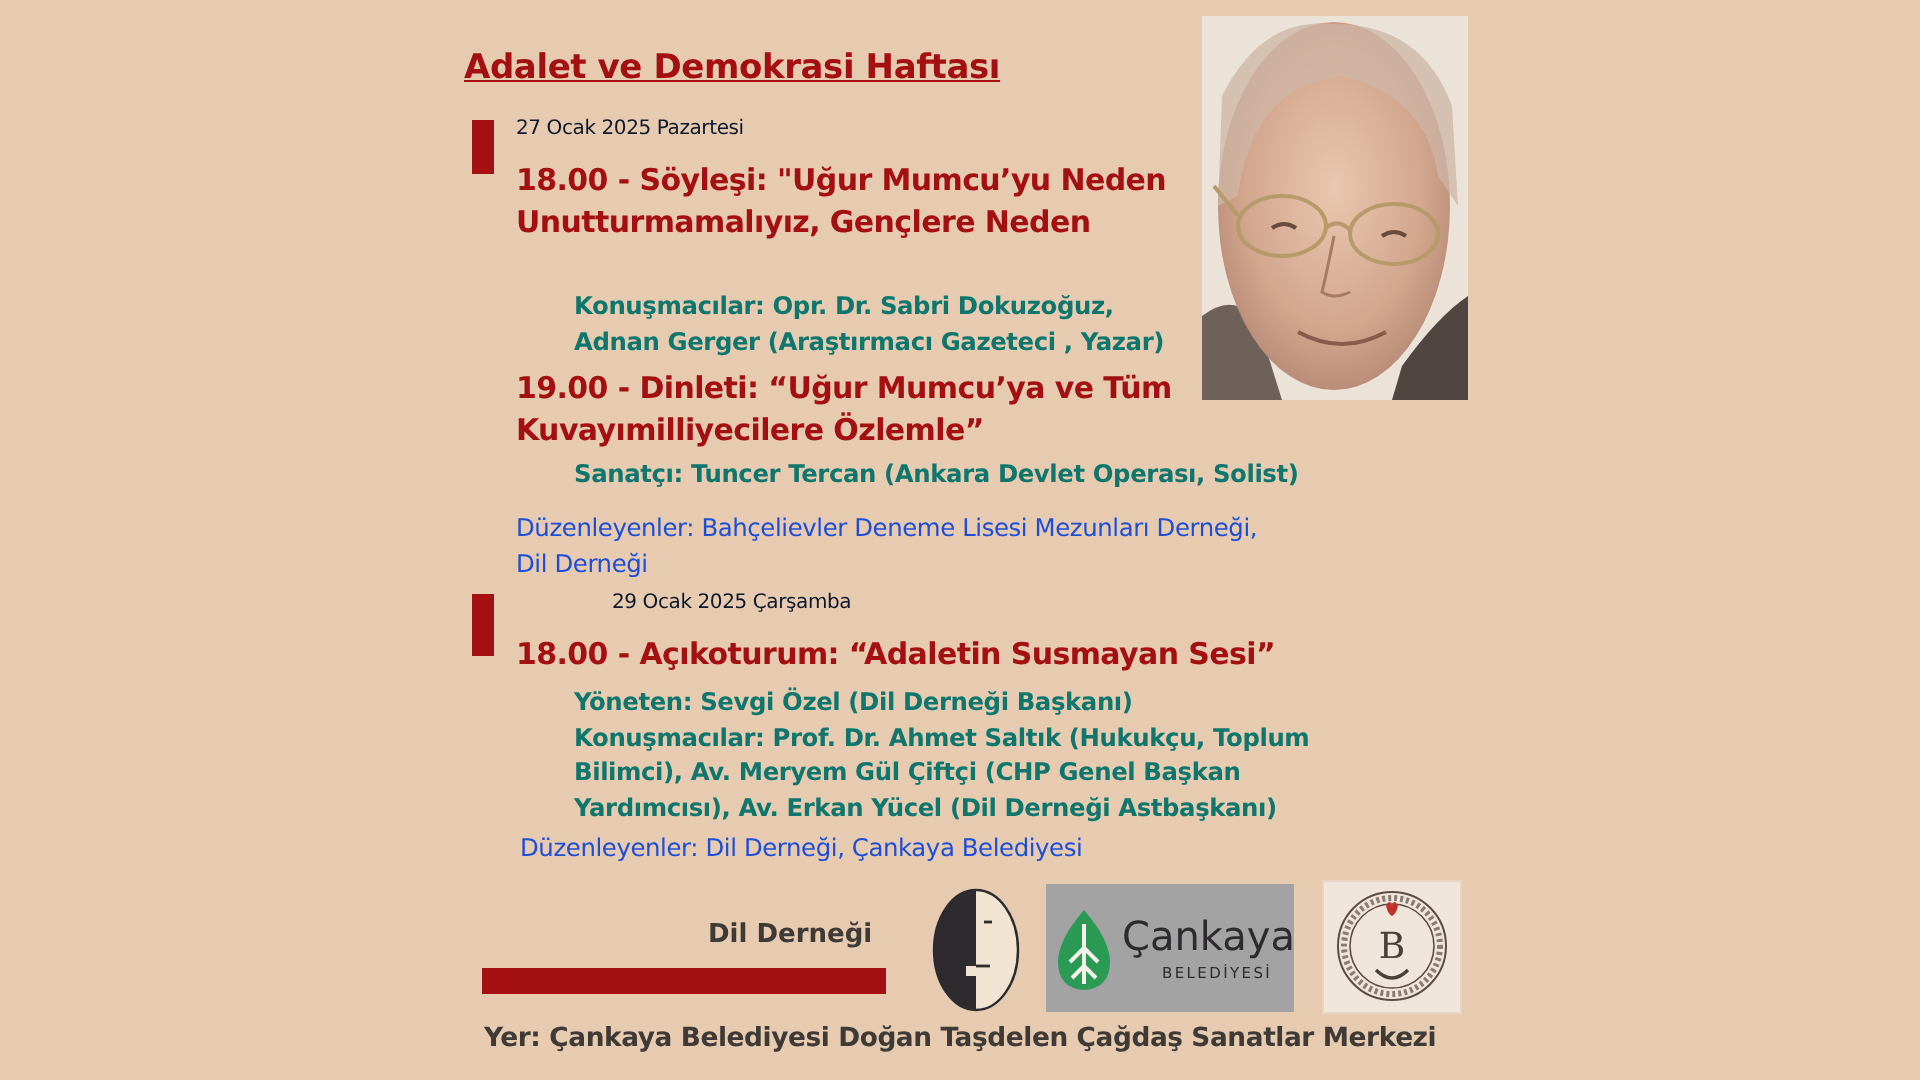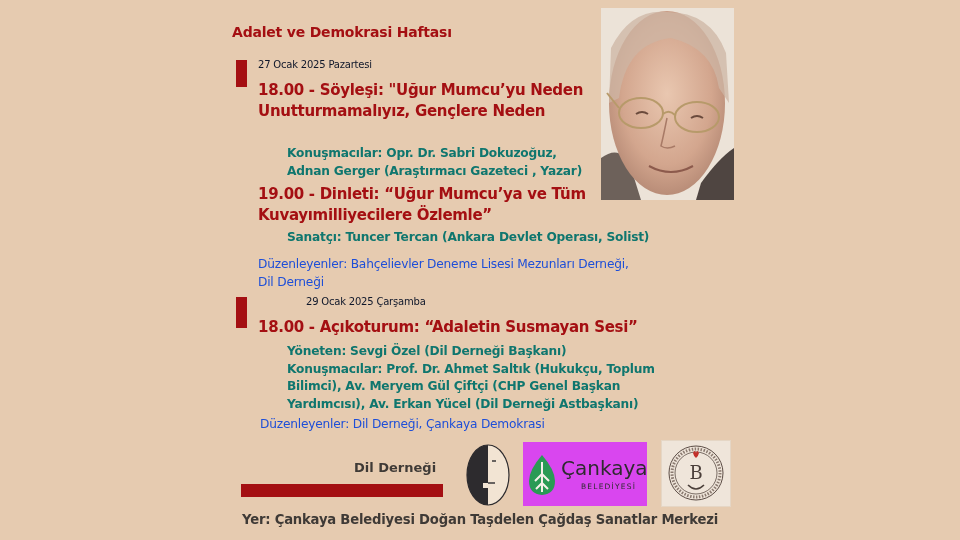--- a/index.html
+++ b/index.html
@@ -4,36 +4,36 @@
 <style>
   html, body { margin:0; padding:0; }
   body {
     width:960px; height:540px; overflow:hidden;
     background:#e6cbb0;
     font-family:"DejaVu Sans", sans-serif;
     position:relative;
   }
   .abs { position:absolute; }
 
-  .title { left:232px; top:24px; font-size:14px; font-weight:bold; color:#a40f12; letter-spacing:-0.2px; white-space:nowrap; }
+  .title { left:232px; top:24px; font-size:17px; font-weight:bold; color:#a40f12; letter-spacing:-0.2px; white-space:nowrap;text-decoration:underline; }
 
   .accent-bar { background:#a40f12; width:11px; }
 
   .date { font-size:10px; font-weight:normal; color:#0f172a; white-space:nowrap; letter-spacing:-0.2px; }
   .ev { font-size:15px; font-weight:bold; color:#a40f12; line-height:21px; letter-spacing:-0.3px; }
   .det { font-size:12.2px; font-weight:bold; color:#0f766e; line-height:17.5px; letter-spacing:-0.2px; }
   .org { font-size:12.2px; font-weight:normal; color:#1d4ed8; line-height:18px; letter-spacing:-0.2px; }
 
   .photo {
     left:601px; top:8px; width:133px; height:192px; overflow:hidden;
     background:linear-gradient(180deg,#efe4d6 0%,#e2cfbd 30%,#c9a895 60%,#8a7468 85%,#5a4d47 100%);
   }
   .justify { text-align:justify; text-align-last:left; }
 
-  .logo-box { background:#d946ef; }
+  .logo-box { background:#a3a3a3; }
   .logo-box2 { background:#efe5da; border:1px solid #e5d6c5; }
   .bottom-bar { left:241px; top:484px; width:202px; height:13px; background:#a40f12; }
   .venue { left:242px; top:512px; font-size:13.2px; font-weight:bold; color:#3f3a36; white-space:nowrap; letter-spacing:-0.2px; }
 </style>
 </head>
 <body>
 
 <div>
 
   <div class="abs title">Adalet ve Demokrasi Haftası</div>
@@ -93,21 +93,21 @@
 
   <div class="abs ev" style="left:258px; top:317px; white-space:nowrap;">18.00 - Açıkoturum: “Adaletin Susmayan Sesi”</div>
 
   <div class="abs det" style="left:287px; top:343px; width:408px;">
     <div>Yöneten: Sevgi Özel (Dil Derneği Başkanı)</div>
     <div class="justify">Konuşmacılar: Prof. Dr. Ahmet Saltık (Hukukçu, Toplum</div>
     <div class="justify">Bilimci), Av. Meryem Gül Çiftçi (CHP Genel Başkan</div>
     <div>Yardımcısı), Av. Erkan Yücel (Dil Derneği Astbaşkanı)</div>
   </div>
 
-  <div class="abs org" style="left:260px; top:415px; white-space:nowrap;">Düzenleyenler: Dil Derneği, Çankaya Demokrasi</div>
+  <div class="abs org" style="left:260px; top:415px; white-space:nowrap;">Düzenleyenler: Dil Derneği, Çankaya Belediyesi</div>
 
   <div class="abs" style="left:354px; top:460px; font-size:13px; font-weight:bold; color:#3f3a36;">Dil Derneği</div>
   <div class="abs bottom-bar"></div>
 
   <div class="abs" style="left:464px; top:443px; width:48px; height:64px;">
     <svg width="48" height="64" viewBox="0 0 48 64">
       <ellipse cx="24" cy="32" rx="21" ry="30" fill="#f2e4d3" stroke="#2d2b2e" stroke-width="1.2"></ellipse>
       <path d="M24 2 A21 30 0 0 0 24 62 L24 45 L19 45 L19 40 L24 40 Z" fill="#2d2b2e"></path>
       <line x1="28" y1="18" x2="32" y2="18" stroke="#2d2b2e" stroke-width="1.4"></line>
       <line x1="24" y1="40" x2="31" y2="40" stroke="#2d2b2e" stroke-width="1.4"></line>

